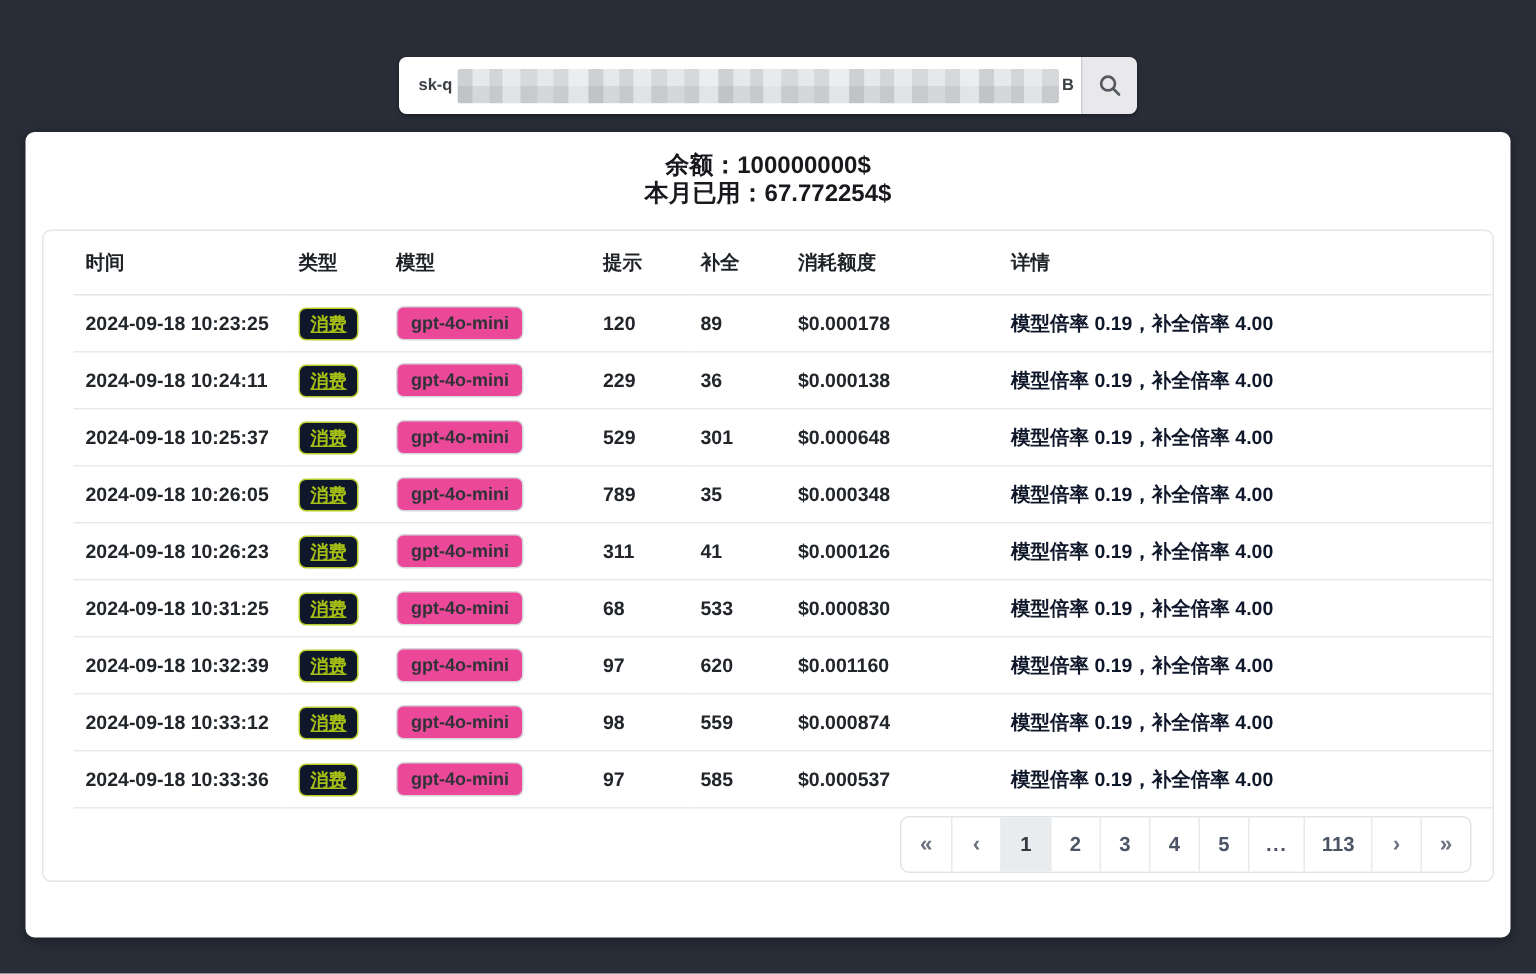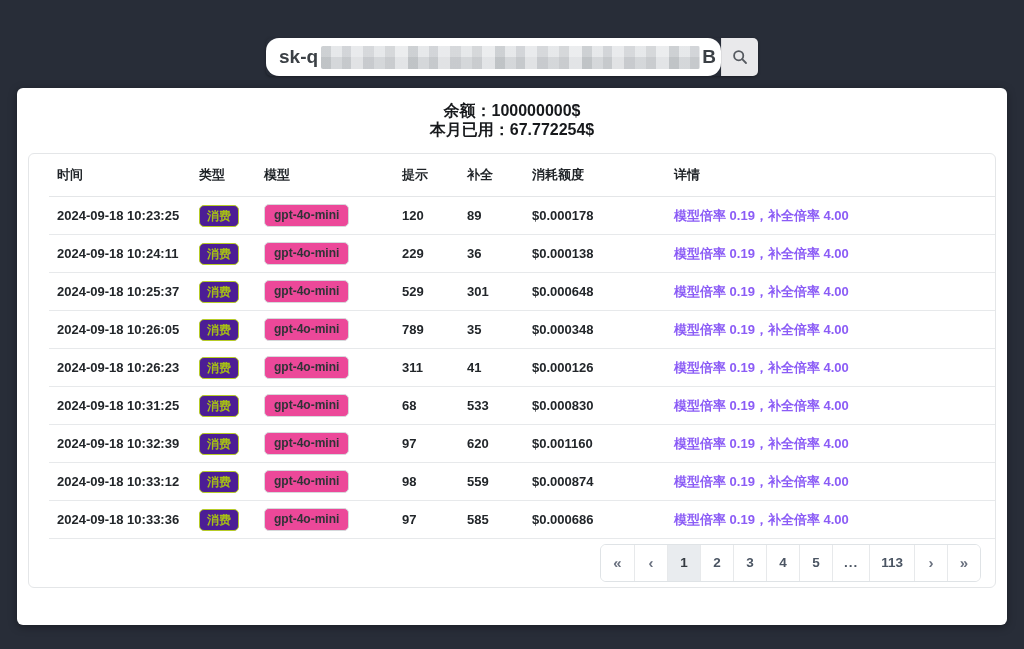--- a/index.html
+++ b/index.html
@@ -10,23 +10,22 @@
     -webkit-font-smoothing:antialiased;
   }
   
   .topbar{display:flex;justify-content:center;padding-top:38px;}
   .search-group{
     display:flex;width:492px;height:38px;border-radius:5px;overflow:hidden;
     box-shadow:0 1px 3px rgba(0,0,0,.35);
   }
   .search-input{
     flex:1;background:#ffffff;display:flex;align-items:center;
-    padding:0 5px 0 13px;font-size:19px;font-weight:600;color:#3b4045;
+    padding:0 5px 0 13px;font-size:11px;font-weight:600;color:#3b4045;
     white-space:nowrap;
-    border-radius:13px;
   }
   .masked-key{
     flex:1;height:23px;margin:0 2px 0 3px;border-radius:2px;
     background-color:#e3e5e7;
     background-image:
       repeating-linear-gradient(90deg,
         rgba(120,125,130,.22) 0 10px, rgba(255,255,255,0) 10px 21px,
         rgba(160,165,170,.28) 21px 30px, rgba(235,236,238,.55) 30px 42px,
         rgba(140,145,150,.18) 42px 53px, rgba(255,255,255,0) 53px 64px,
         rgba(175,178,182,.30) 64px 74px, rgba(240,241,242,.5) 74px 87px),
@@ -52,24 +51,24 @@
   }
   table{width:100%;border-collapse:collapse;font-size:13px;color:#22262a;table-layout:fixed;}
   thead th{
     text-align:left;font-weight:700;padding:12px 8px;font-size:13px;
     border-bottom:1px solid #e4e6e8;color:#1f2327;
   }
   tbody td{
     padding:7px 8px;border-bottom:1px solid #e7e9eb;font-weight:600;
     white-space:nowrap;overflow:hidden;
   }
-  td.detail-cell{font-weight:600;color:#8b5cf6;}
+  td.detail-cell{font-weight:600;color:#0f172a;}
   .badge-consume{
     display:inline-block;padding:3px 7px;border:1.5px solid #b7cc27;color:#a6bf15;
-    border-radius:5px;font-size:12px;font-weight:700;background:#4c1d95;line-height:14px;
+    border-radius:5px;font-size:12px;font-weight:700;background:#0f172a;line-height:14px;text-decoration:underline;
   }
   .model-tag{
     display:inline-block;padding:4px 9px;border:1px solid #d6d9dc;color:#2f3337;
     border-radius:5px;font-size:12px;font-weight:700;background:#ec4899;line-height:13px;
   }
   
   .table-footer{
     display:flex;justify-content:flex-end;align-items:center;
     height:36px;padding:6px 14px;
   }
@@ -217,21 +216,21 @@
     <td>$0.000874</td>
     <td class="detail-cell">模型倍率 0.19，补全倍率 4.00</td>
   </tr>
 
   <tr>
     <td>2024-09-18 10:33:36</td>
     <td><span class="badge-consume">消费</span></td>
     <td><span class="model-tag">gpt-4o-mini</span></td>
     <td>97</td>
     <td>585</td>
-    <td>$0.000686</td>
+    <td>$0.000537</td>
     <td class="detail-cell">模型倍率 0.19，补全倍率 4.00</td>
   </tr>
 </tbody>
     </table>
 
     <div class="table-footer">
       <div class="pagination">
   <button class="page-btn arrow">«</button>
 
   <button class="page-btn arrow">‹</button>

